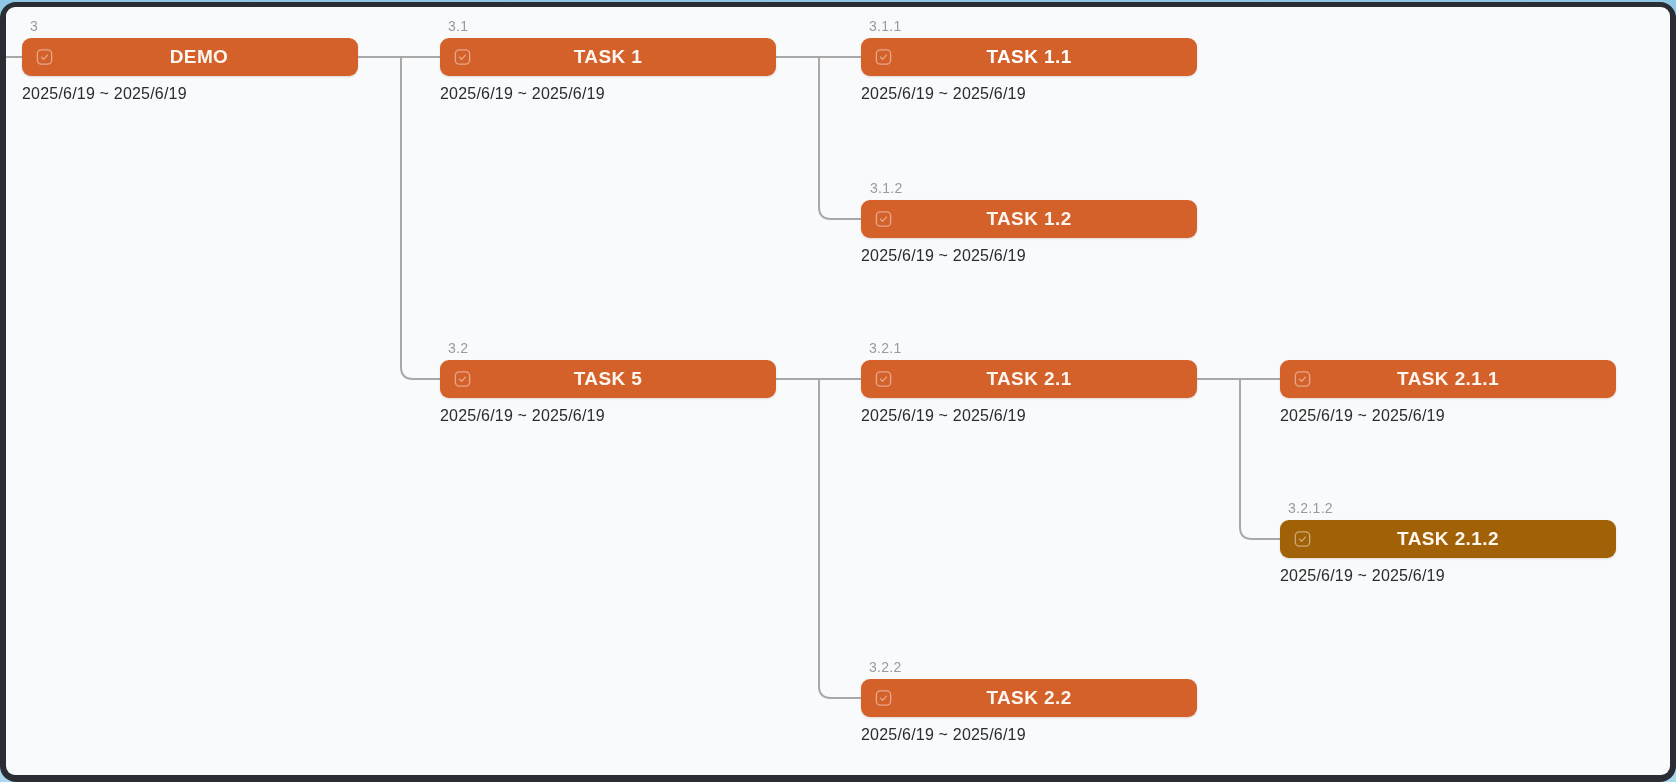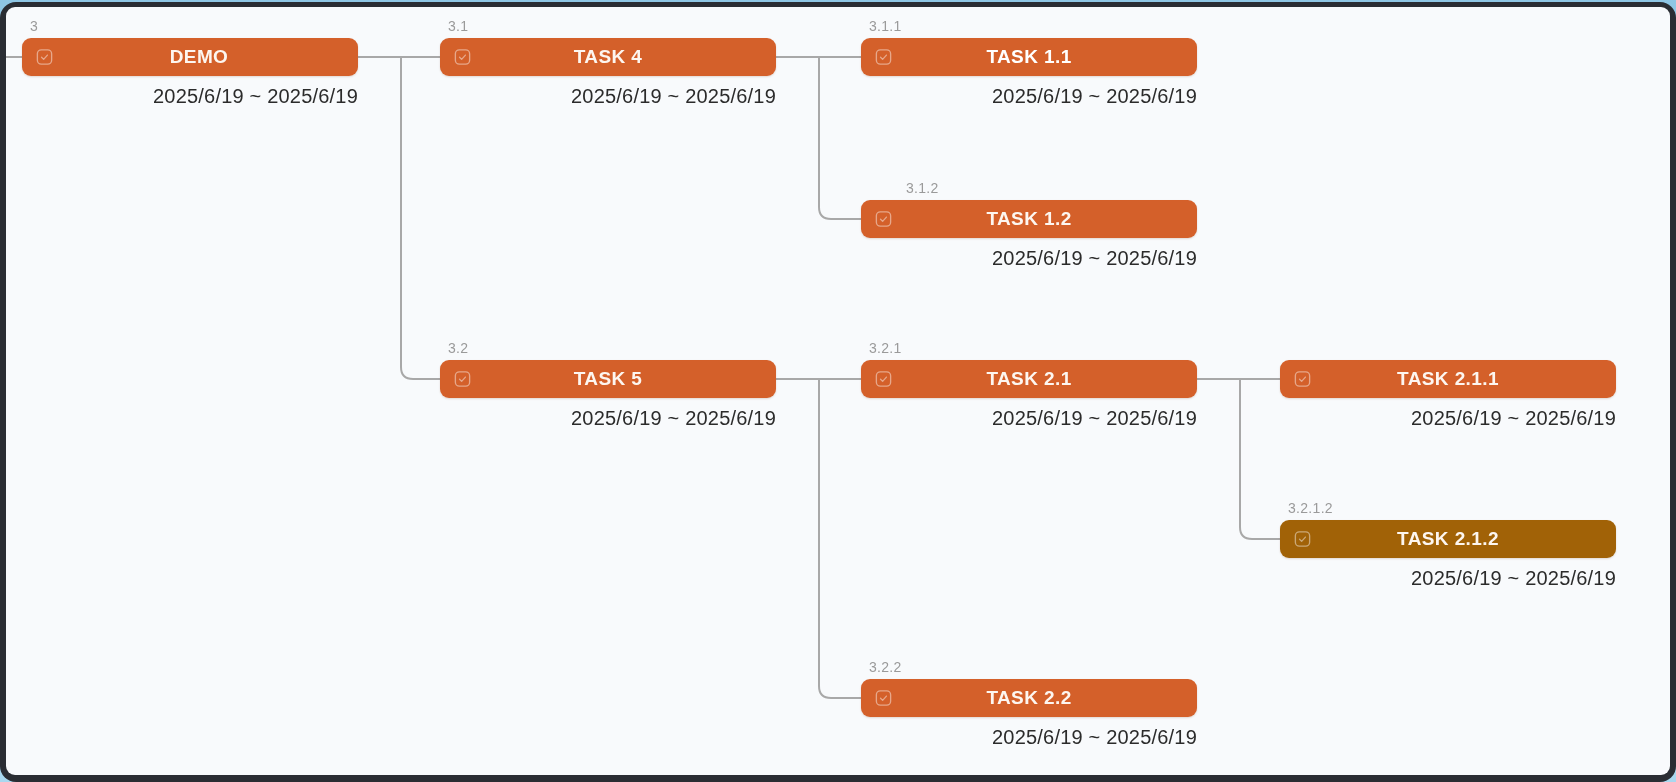--- a/index.html
+++ b/index.html
@@ -37,22 +37,22 @@
   .node-icon {
     position:absolute; left:13px; top:50%; transform:translateY(-50%);
     width:19px; height:19px; display:block;
   }
   .node-num {
     position:absolute;
     font-size:14px; color:#9a9a9a; letter-spacing:0.3px;
     white-space:nowrap;
   }
   .node-dates {
-    position:absolute; width:336px; text-align:right;
-    font-size:20px; color:#2b2b2b; letter-spacing:0.2px;
+    position:absolute; width:336px; text-align:left;
+    font-size:16px; color:#2b2b2b; letter-spacing:0.2px;
     white-space:nowrap;
   }
 </style>
 </head>
 <body>
 
 <div class="frame">
   <div class="canvas">
     <div class="layer">
       <svg class="edges" id="edges">
@@ -79,39 +79,39 @@
     <div class="node-dates" style="left: 22px; top: 83px; color: rgb(43, 43, 43);">2025/6/19 ~ 2025/6/19</div>
   </div>
 
   <div>
     <div class="node-num" style="left: 448px; top: 16px;">3.1</div>
     <div class="node-box" style="left: 440px; top: 36px; background: rgb(212, 96, 42);">
       <svg class="node-icon" viewBox="0 0 24 24" fill="none">
         <rect x="3" y="3" width="18" height="18" rx="5" stroke="rgba(255,255,255,0.45)" stroke-width="1.7" stroke-linecap="round" stroke-linejoin="round"></rect>
         <path d="M8.3 12.4l2.6 2.6 4.8-5.4" stroke="rgba(255,255,255,0.45)" stroke-width="1.7" stroke-linecap="round" stroke-linejoin="round"></path>
       </svg>
-      <span class="node-title" style="color: rgb(253, 246, 240);">TASK 4</span>
+      <span class="node-title" style="color: rgb(253, 246, 240);">TASK 1</span>
     </div>
     <div class="node-dates" style="left: 440px; top: 83px; color: rgb(43, 43, 43);">2025/6/19 ~ 2025/6/19</div>
   </div>
 
   <div>
     <div class="node-num" style="left: 869px; top: 16px;">3.1.1</div>
     <div class="node-box" style="left: 861px; top: 36px; background: rgb(212, 96, 42);">
       <svg class="node-icon" viewBox="0 0 24 24" fill="none">
         <rect x="3" y="3" width="18" height="18" rx="5" stroke="rgba(255,255,255,0.45)" stroke-width="1.7" stroke-linecap="round" stroke-linejoin="round"></rect>
         <path d="M8.3 12.4l2.6 2.6 4.8-5.4" stroke="rgba(255,255,255,0.45)" stroke-width="1.7" stroke-linecap="round" stroke-linejoin="round"></path>
       </svg>
       <span class="node-title" style="color: #ffffff;">TASK 1.1</span>
     </div>
     <div class="node-dates" style="left: 861px; top: 83px; color: rgb(43, 43, 43);">2025/6/19 ~ 2025/6/19</div>
   </div>
 
   <div>
-    <div class="node-num" style="left: 906px; top: 178px;">3.1.2</div>
+    <div class="node-num" style="left: 870px; top: 178px;">3.1.2</div>
     <div class="node-box" style="left: 861px; top: 198px; background: rgb(212, 96, 42);">
       <svg class="node-icon" viewBox="0 0 24 24" fill="none">
         <rect x="3" y="3" width="18" height="18" rx="5" stroke="rgba(255,255,255,0.45)" stroke-width="1.7" stroke-linecap="round" stroke-linejoin="round"></rect>
         <path d="M8.3 12.4l2.6 2.6 4.8-5.4" stroke="rgba(255,255,255,0.45)" stroke-width="1.7" stroke-linecap="round" stroke-linejoin="round"></path>
       </svg>
       <span class="node-title" style="color: rgb(253, 246, 240);">TASK 1.2</span>
     </div>
     <div class="node-dates" style="left: 861px; top: 245px; color: rgb(43, 43, 43);">2025/6/19 ~ 2025/6/19</div>
   </div>
 

